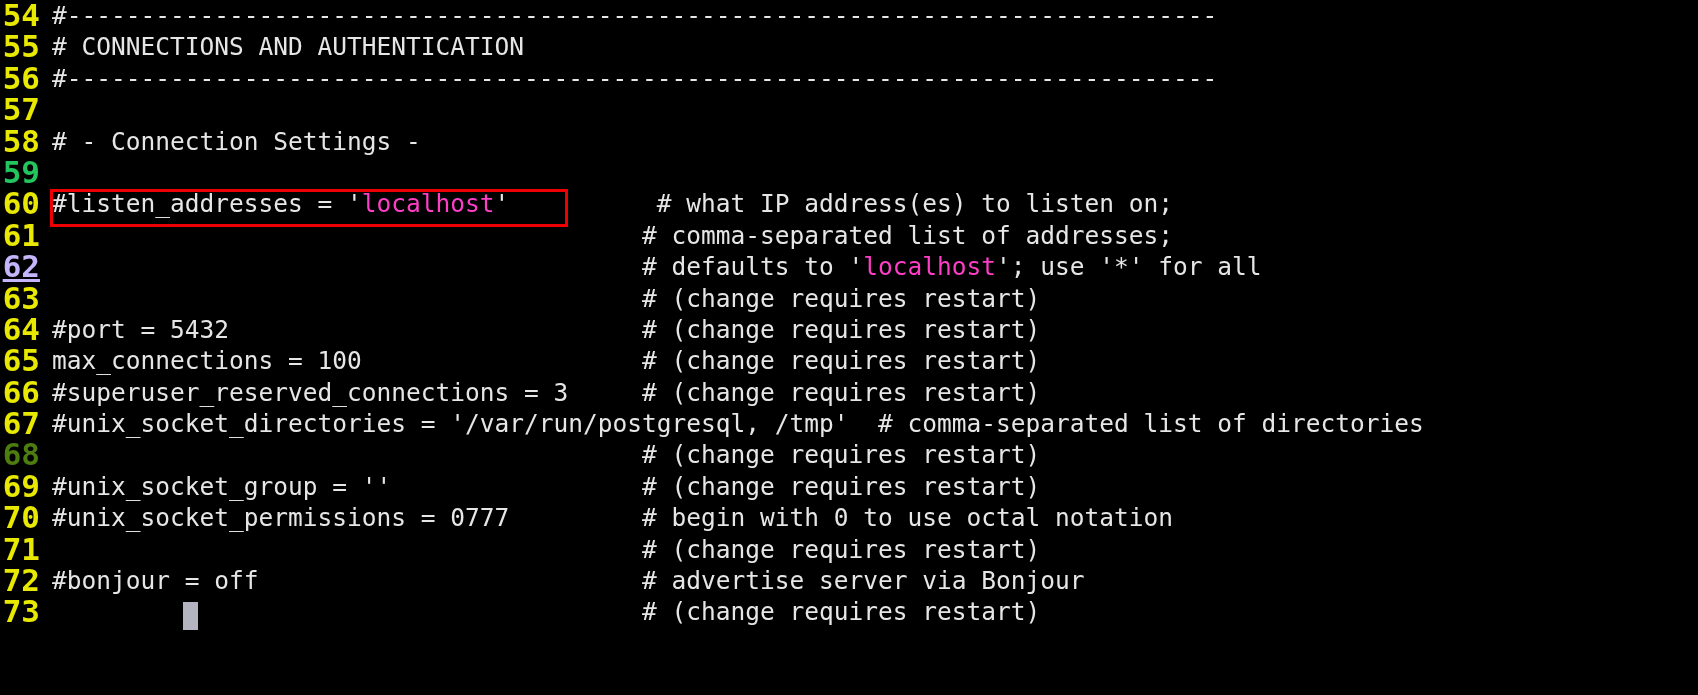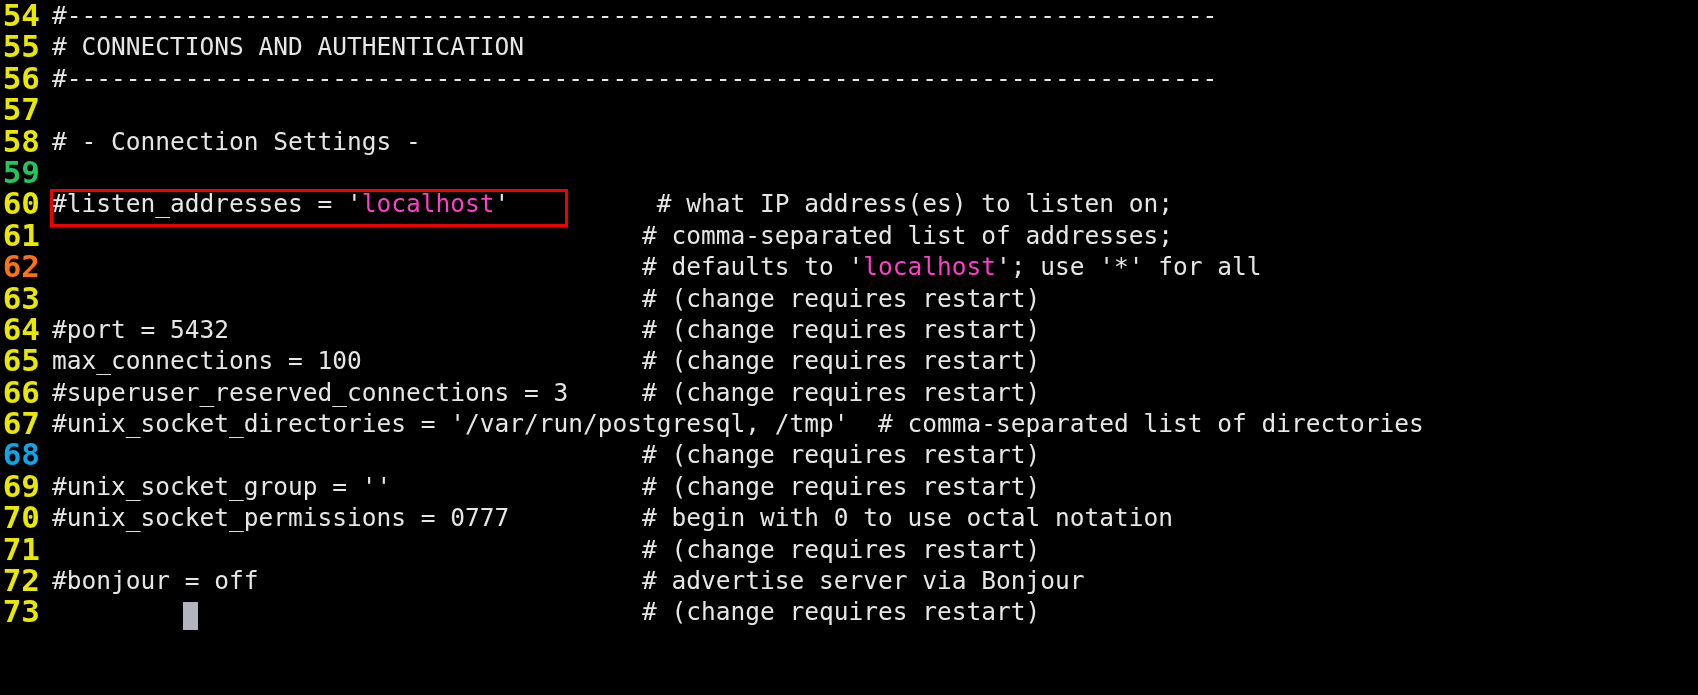--- a/index.html
+++ b/index.html
@@ -96,27 +96,27 @@
 
   <div class="code-area" id="code-area">
       <div class="line"><span class="lineno" style="color: rgb(232, 232, 0);">54</span><span class="content"><span class="plain">#------------------------------------------------------------------------------</span></span></div>
       <div class="line"><span class="lineno" style="color: rgb(232, 232, 0);">55</span><span class="content"><span class="plain"># CONNECTIONS AND AUTHENTICATION</span></span></div>
       <div class="line"><span class="lineno" style="color: rgb(232, 232, 0);">56</span><span class="content"><span class="plain">#------------------------------------------------------------------------------</span></span></div>
       <div class="line"><span class="lineno" style="color: rgb(232, 232, 0);">57</span><span class="content"></span></div>
       <div class="line"><span class="lineno" style="color: rgb(232, 232, 0);">58</span><span class="content"><span class="plain"># - Connection Settings -</span></span></div>
       <div class="line"><span class="lineno" style="color: #22c55e;">59</span><span class="content"></span></div>
       <div class="line"><span class="lineno" style="color: rgb(232, 232, 0);">60</span><span class="content"><span class="plain">#listen_addresses = </span><span class="quote">'</span><span class="str" style="color: rgb(255, 62, 200);">localhost</span><span class="quote">'</span><span class="plain">          # what IP address(es) to listen on;</span></span></div>
       <div class="line"><span class="lineno" style="color: rgb(232, 232, 0);">61</span><span class="content"><span class="plain">                                        # comma-separated list of addresses;</span></span></div>
-      <div class="line"><span class="lineno" style="color: #f97316;">62</span><span class="content"><span class="plain">                                        # defaults to </span><span class="quote">'</span><span class="str" style="color: rgb(255, 62, 200);">localhost</span><span class="quote">'</span><span class="plain">; use '*' for all</span></span></div>
+      <div class="line"><span class="lineno" style="color: #c4b5fd; text-decoration: underline;">62</span><span class="content"><span class="plain">                                        # defaults to </span><span class="quote">'</span><span class="str" style="color: rgb(255, 62, 200);">localhost</span><span class="quote">'</span><span class="plain">; use '*' for all</span></span></div>
       <div class="line"><span class="lineno" style="color: rgb(232, 232, 0);">63</span><span class="content"><span class="plain">                                        # (change requires restart)</span></span></div>
       <div class="line"><span class="lineno" style="color: rgb(232, 232, 0);">64</span><span class="content"><span class="plain">#port = 5432                            # (change requires restart)</span></span></div>
       <div class="line"><span class="lineno" style="color: rgb(232, 232, 0);">65</span><span class="content"><span class="plain">max_connections = 100                   # (change requires restart)</span></span></div>
       <div class="line"><span class="lineno" style="color: rgb(232, 232, 0);">66</span><span class="content"><span class="plain">#superuser_reserved_connections = 3     # (change requires restart)</span></span></div>
       <div class="line"><span class="lineno" style="color: rgb(232, 232, 0);">67</span><span class="content"><span class="plain">#unix_socket_directories = '/var/run/postgresql, /tmp'  # comma-separated list of directories</span></span></div>
-      <div class="line"><span class="lineno" style="color: #0ea5e9;">68</span><span class="content"><span class="plain">                                        # (change requires restart)</span></span></div>
+      <div class="line"><span class="lineno" style="color: #4d7c0f;">68</span><span class="content"><span class="plain">                                        # (change requires restart)</span></span></div>
       <div class="line"><span class="lineno" style="color: rgb(232, 232, 0);">69</span><span class="content"><span class="plain">#unix_socket_group = ''                 # (change requires restart)</span></span></div>
       <div class="line"><span class="lineno" style="color: rgb(232, 232, 0);">70</span><span class="content"><span class="plain">#unix_socket_permissions = 0777         # begin with 0 to use octal notation</span></span></div>
       <div class="line"><span class="lineno" style="color: rgb(232, 232, 0);">71</span><span class="content"><span class="plain">                                        # (change requires restart)</span></span></div>
       <div class="line"><span class="lineno" style="color: rgb(232, 232, 0);">72</span><span class="content"><span class="plain">#bonjour = off                          # advertise server via Bonjour</span></span></div>
       <div class="line"><span class="lineno" style="color: rgb(232, 232, 0);">73</span><span class="content"><span class="plain">                                        # (change requires restart)</span></span></div>
     </div>
 
   <div id="annotation-box" style="border-color: rgb(238, 0, 0);"></div>
 
   <div id="cursor-block" style="background: rgb(180, 180, 192);"></div>

